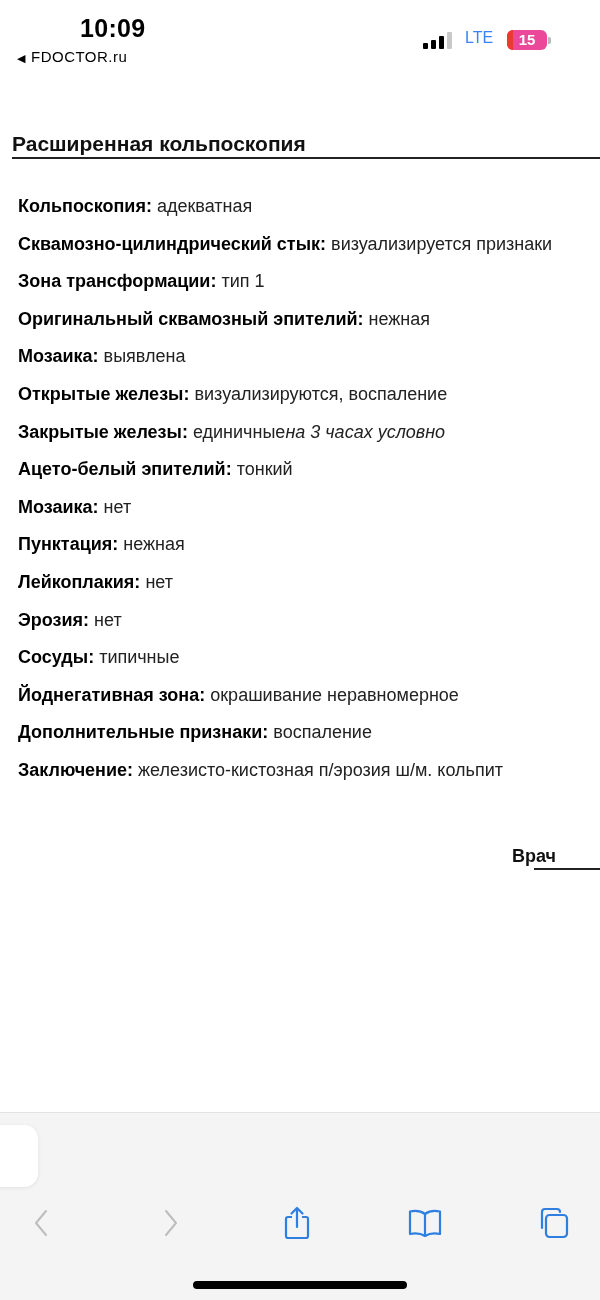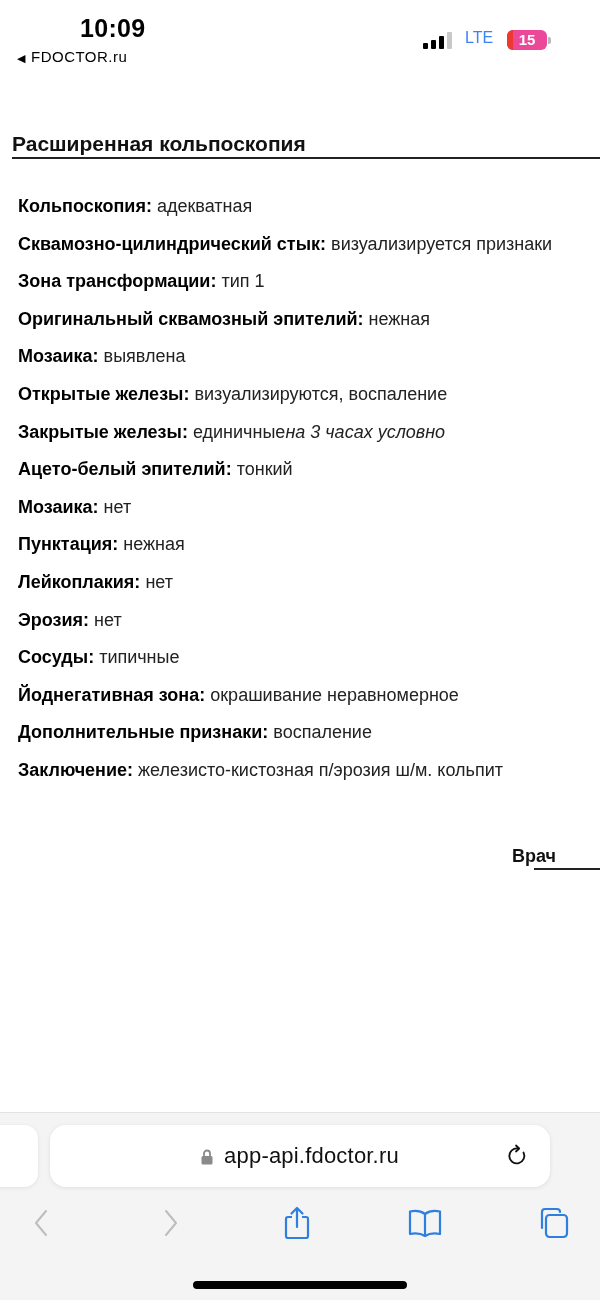--- a/index.html
+++ b/index.html
@@ -87,33 +87,20 @@
     <div class="field"><span class="label">Йоднегативная зона:</span> <span>окрашивание неравномерное</span></div>
     <div class="field"><span class="label">Дополнительные признаки:</span> <span>воспаление</span></div>
     <div class="field"><span class="label">Заключение:</span> <span>железисто-кистозная п/эрозия ш/м. кольпит</span></div>
   </div>
   <div class="doctor">Врач</div>
   <div class="sign-line"></div>
 </div>
 
 <div class="safari">
   <div class="prev-tab"></div>
-  <div class="url-bar">
-    <div class="url-inner">
-      <svg class="lock" viewBox="0 0 12 16">
-        <path d="M3 7 V4.5 a3 3 0 0 1 6 0 V7" fill="none" stroke="#8a8a8a" stroke-width="1.8"></path>
-        <rect x="0.5" y="7" width="11" height="8.5" rx="1.5" fill="#8a8a8a"></rect>
-      </svg>
-      <span class="url-text">app-api.fdoctor.ru</span>
-    </div>
-    <svg class="reload" viewBox="0 0 24 24">
-      <path d="M17.5 8.5 A7.5 7.5 0 1 1 12 4.5" fill="none" stroke="#111" stroke-width="1.8" stroke-linecap="round"></path>
-      <path d="M10 1.5 L13.2 4.5 L10 7.5" fill="none" stroke="#111" stroke-width="1.8" stroke-linecap="round" stroke-linejoin="round"></path>
-    </svg>
-  </div>
 
   <div class="toolbar">
     <div class="tb-btn" style="left:19px">
       <svg width="20" height="30" viewBox="0 0 20 30">
           <path d="M15 3 L5 15 L15 27" fill="none" stroke="#bdbdbd" stroke-width="2" stroke-linecap="round" stroke-linejoin="round"></path>
         </svg>
     </div>
     <div class="tb-btn" style="left:149px">
       <svg width="20" height="30" viewBox="0 0 20 30">
           <path d="M5 3 L15 15 L5 27" fill="none" stroke="#bdbdbd" stroke-width="2" stroke-linecap="round" stroke-linejoin="round"></path>

